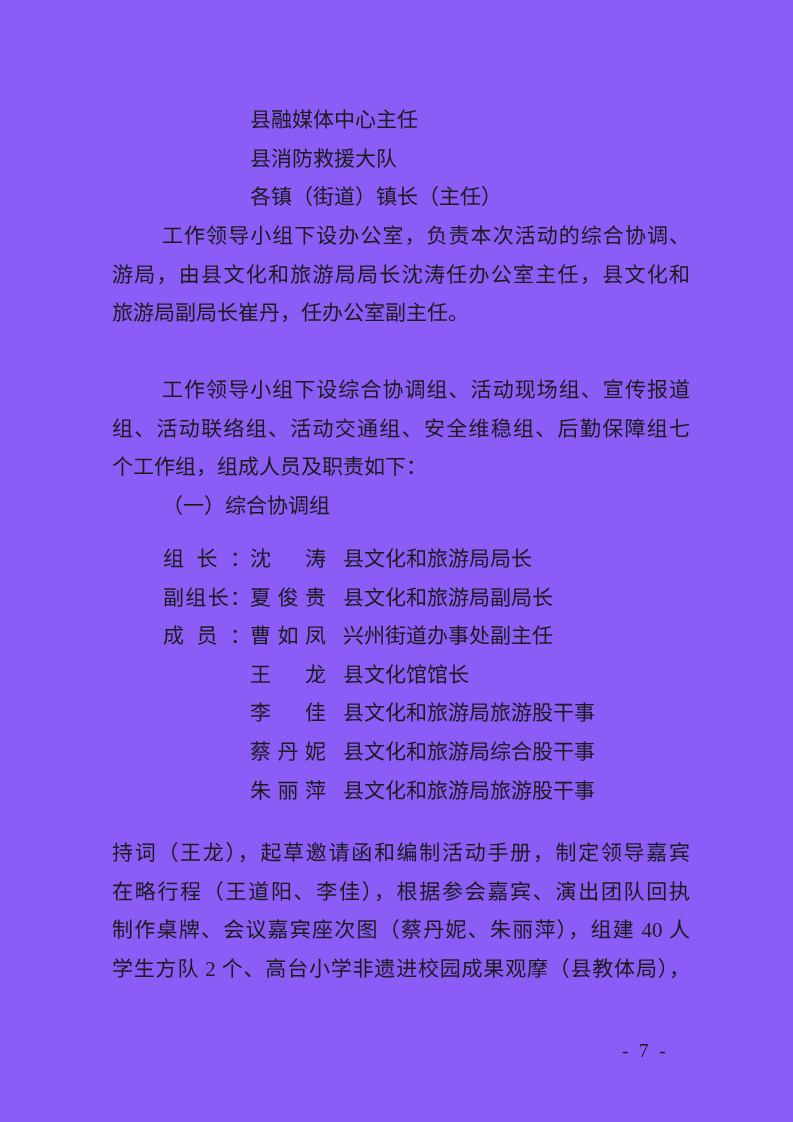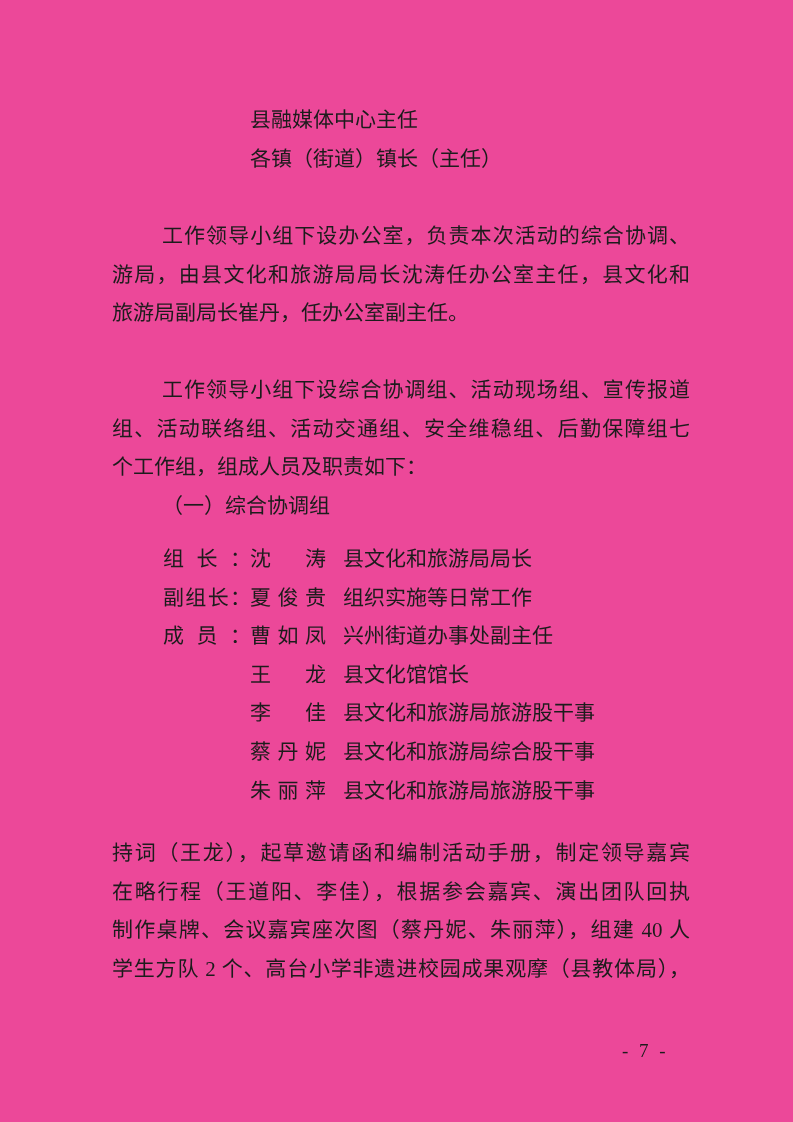--- a/index.html
+++ b/index.html
@@ -4,21 +4,21 @@
 <style>
   html, body {
     margin: 0;
     padding: 0;
     background: #e8e8e8;
   }
   .page {
     position: relative;
     width: 793px;
     height: 1122px;
-    background: #ec4899;
+    background: #8b5cf6;
     margin: 0 auto;
     overflow: hidden;
     font-family: "Liberation Serif", "DejaVu Serif", serif;
     color: #1c1c1c;
     font-size: 21px;
   }
   .col {
     position: absolute;
     left: 112px;
     width: 578px;
@@ -78,20 +78,21 @@
     white-space: pre;
   }
 </style>
 </head>
 <body>
 
 <div class="page">
 
   <div class="col" style="top:101px">
     <div class="line name-col-indent">县融媒体中心主任</div>
+    <div class="line name-col-indent">县消防救援大队</div>
     <div class="line name-col-indent">各镇（街道）镇长（主任）</div>
   </div>
 
   <div class="col" style="top:217px">
     <div class="line wline just indent">工作领导小组下设办公室，负责本次活动的综合协调、</div>
     <div class="line wline just">游局，由县文化和旅游局局长沈涛任办公室主任，县文化和</div>
     <div class="line">旅游局副局长崔丹，任办公室副主任。</div>
   </div>
 
   <div class="col" style="top:371px">
@@ -106,21 +107,21 @@
 
   <div class="col" style="top:540px">
     <div class="roster-row">
       <span class="roster-label">组长：</span>
       <span class="roster-name">沈涛</span>
       <span class="roster-title">县文化和旅游局局长</span>
     </div>
     <div class="roster-row">
       <span class="roster-label">副组长：</span>
       <span class="roster-name">夏俊贵</span>
-      <span class="roster-title">组织实施等日常工作</span>
+      <span class="roster-title">县文化和旅游局副局长</span>
     </div>
     <div class="roster-row">
       <span class="roster-label">成员：</span>
       <span class="roster-name">曹如凤</span>
       <span class="roster-title">兴州街道办事处副主任</span>
     </div>
     <div class="roster-row">
       <span class="roster-name">王龙</span>
       <span class="roster-title">县文化馆馆长</span>
     </div>

